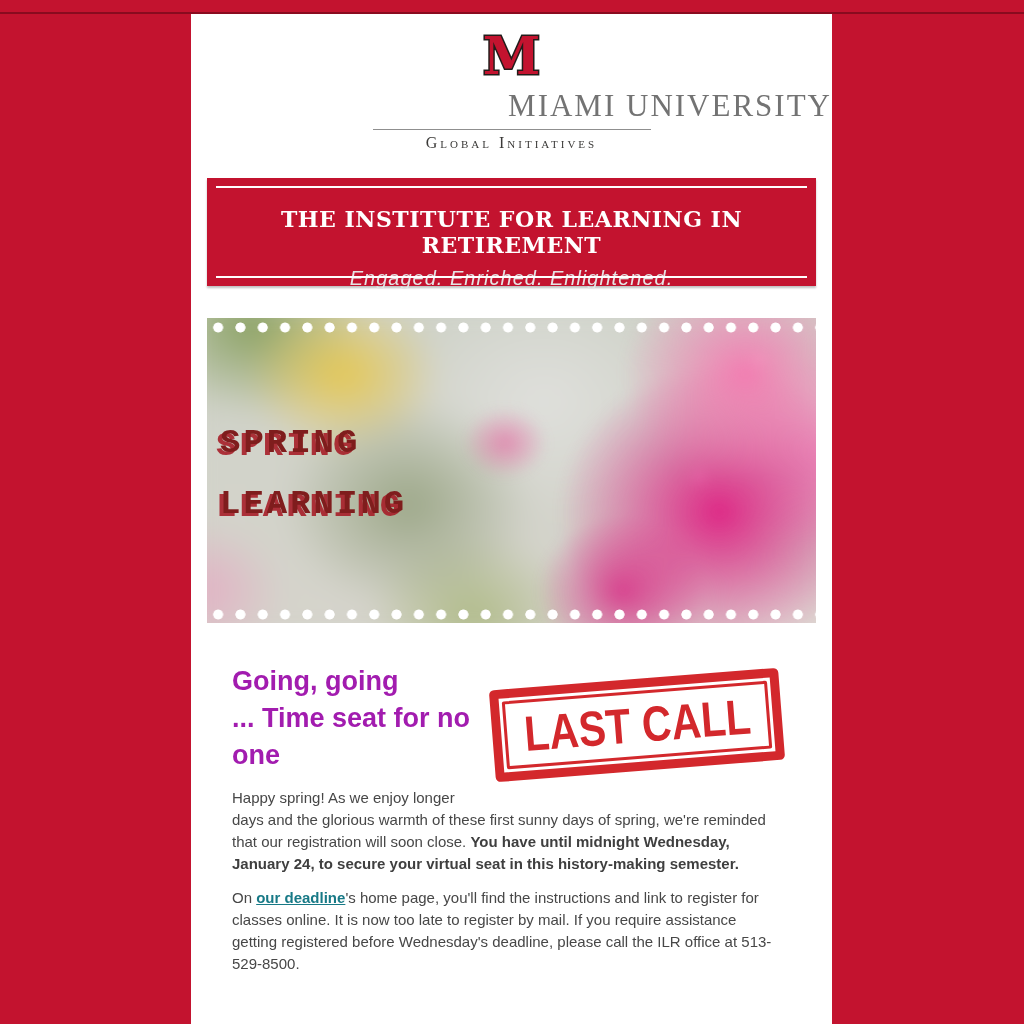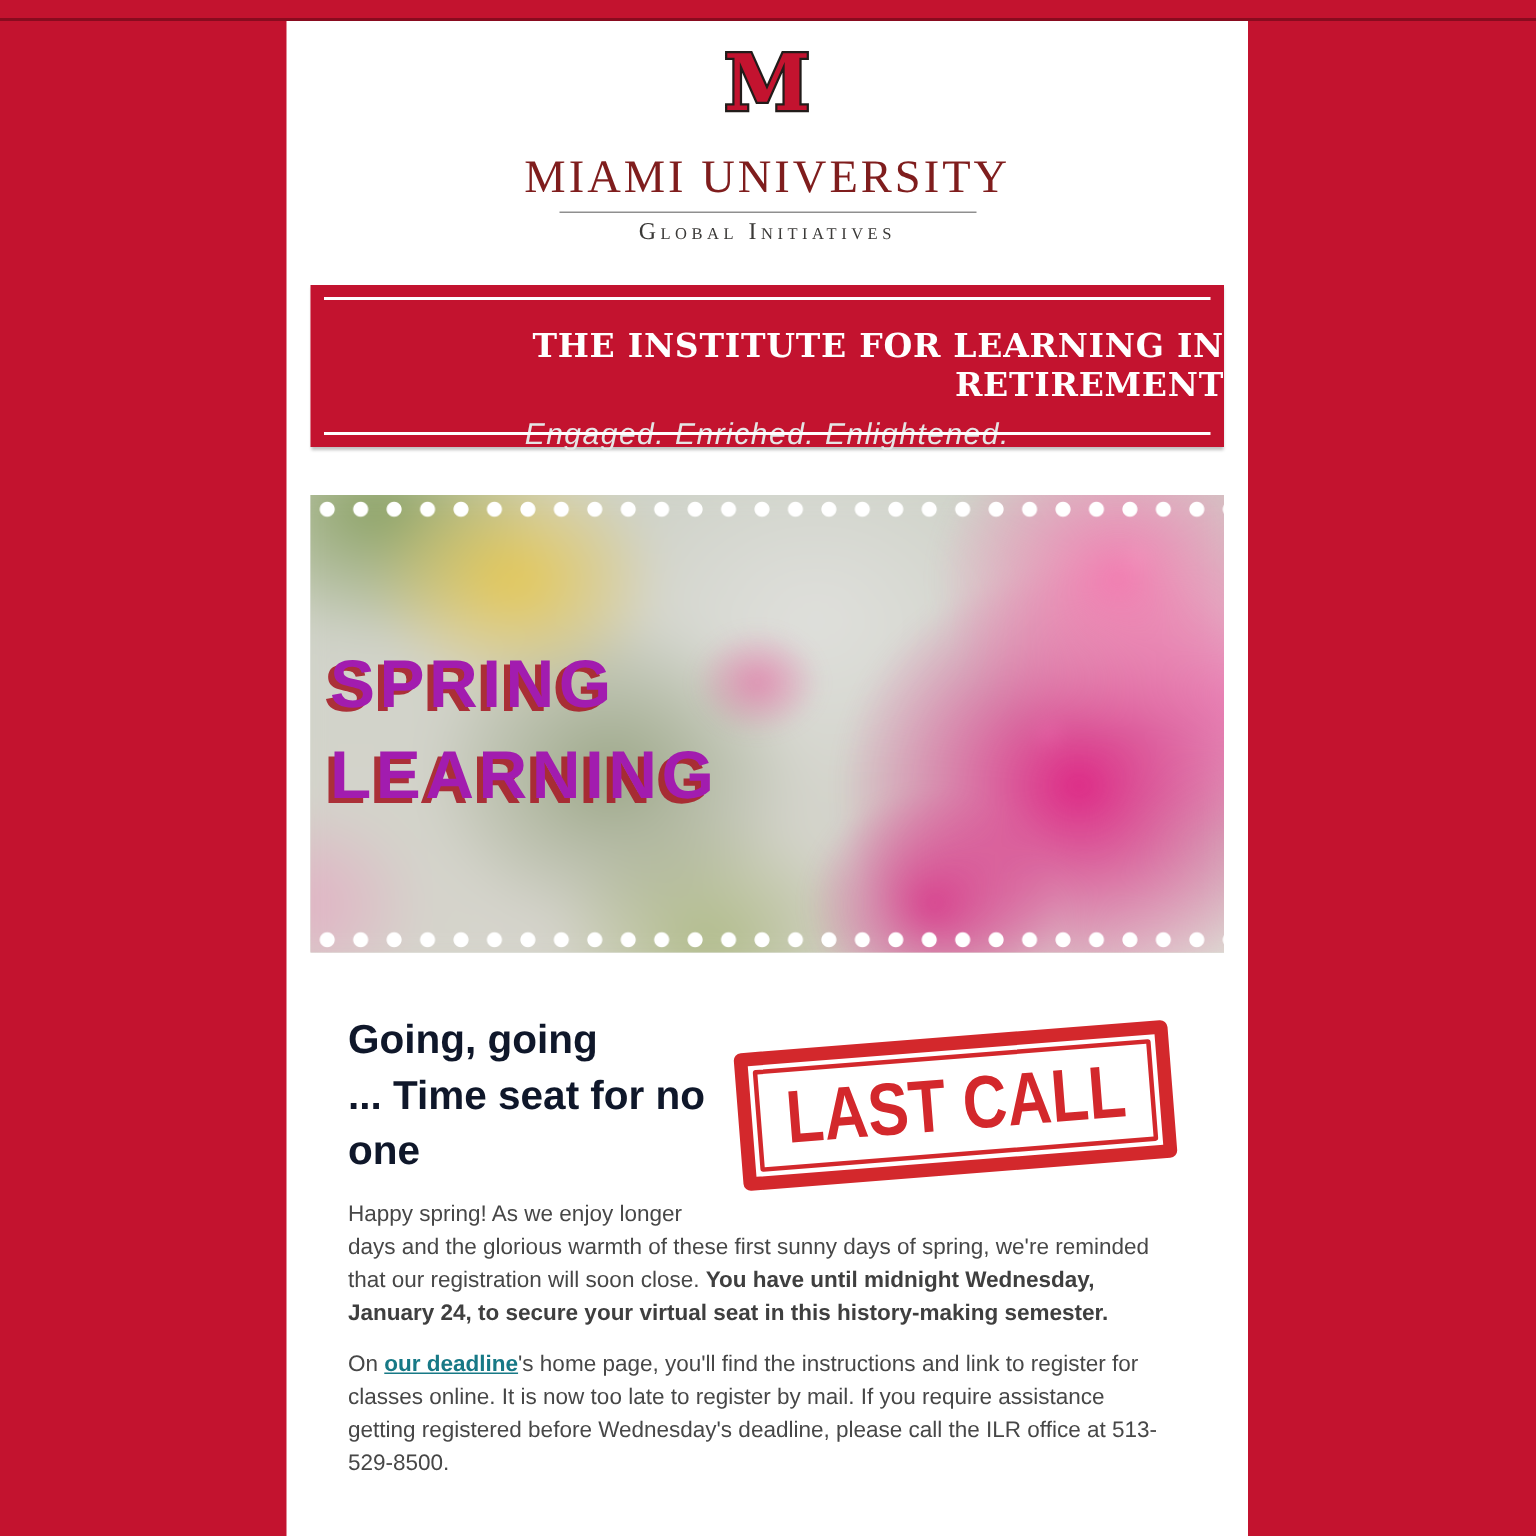--- a/index.html
+++ b/index.html
@@ -22,42 +22,42 @@
   
   .logo-block { text-align:center; padding-top:16px; }
   .logo-m {
     display:inline-block;
     font-family:"DejaVu Serif", serif; font-weight:bold;
     font-size:52px; line-height:1; color:#c3132f;
     -webkit-text-stroke:3px #221c1a; paint-order:stroke fill;
   }
   .logo-name {
     font-family:"Liberation Serif", serif;
-    font-size:31px; letter-spacing:2px; color:#7f1d1d; margin-top:18px;
+    font-size:31px; letter-spacing:2px; color:#737373; margin-top:6px;text-align:right;
   }
   .logo-rule { width:278px; height:1px; background:#8f8f8f; margin:5px auto 4px; }
   .logo-division {
     font-family:"Liberation Serif", serif; font-variant:small-caps;
     font-size:16px; letter-spacing:3px; color:#3b3a38;
   }
 
   
   .banner {
     position:relative; margin:26px 16px 0; height:108px;
     background:#c3132f; text-align:center; padding-top:28px;
     box-shadow:0 2px 2px rgba(0,0,0,.25);
   }
   .banner::before, .banner::after {
     content:""; position:absolute; left:9px; right:9px; height:2px; background:#fff;
   }
   .banner::before { top:8px; }
   .banner::after  { bottom:8px; }
   .banner-title {
     font-family:"DejaVu Serif", serif; font-weight:bold;
-    font-size:22px; letter-spacing:.5px; color:#ffffff;text-align:right;
+    font-size:22px; letter-spacing:.5px; color:#ffffff;
   }
   .banner-tagline {
     margin-top:9px; font-style:italic; font-size:20px;
     letter-spacing:1px; color:#e5e5e5;
   }
 
   
   .hero {
     position:relative; margin:32px 16px 0; height:305px;
     overflow:hidden; background:#ccd0c4;
@@ -88,23 +88,23 @@
   }
   .hero-dots-top, .hero-dots-bottom {
     position:absolute; left:0; right:0; height:11px; z-index:3;
     background-image:radial-gradient(circle, #ffffff 4.7px, rgba(255,255,255,0) 5.3px);
     background-size:22.3px 11px; background-repeat:repeat-x;
   }
   .hero-dots-top { top:4px; }
   .hero-dots-bottom { bottom:3px; }
   .hero-title {
     position:absolute; left:13px; top:95px; z-index:2;
-    font-family:Liberation Sans, sans-serif; font-weight:bold;
-    font-size:45px; line-height:61px; letter-spacing:3px;
-    color:#a21caf; text-shadow:-4px 3px 0 rgba(166,30,40,.9);
+    font-family:Liberation Mono, monospace; font-weight:bold;
+    font-size:34px; line-height:61px; letter-spacing:3px;
+    color:#7f1d1d; text-shadow:-4px 3px 0 rgba(166,30,40,.9);
   }
   .hero-title span { display:block; }
 
   
   .section { padding:0 48px 0 41px; }
   .section-1 { margin-top:40px; }
   .section::after { content:""; display:block; clear:both; }
 
   .stamp-float { float:right; width:302px; height:140px; position:relative; }
   .stamp {
@@ -117,21 +117,21 @@
     display:flex; align-items:center; justify-content:center;
   }
   .stamp-text {
     font-weight:900; font-size:43px; letter-spacing:0;
     color:#d3282c; white-space:nowrap;
     transform:scaleY(1.15) scaleX(.95);
   }
 
   .article-heading {
     font-size:27px; line-height:37px; font-weight:bold;
-    color:#0f172a; margin-bottom:13px;
+    color:#a21caf; margin-bottom:13px;
   }
   .article-heading .hl { display:block; }
 
   .body-text {
     font-size:15px; line-height:22px; color:#474747; margin-bottom:12px;
   }
   .body-text strong { color:#3f3f3f; }
   .inline-link { color:#177986; font-weight:bold; text-decoration:underline; cursor:pointer; }
 
   

